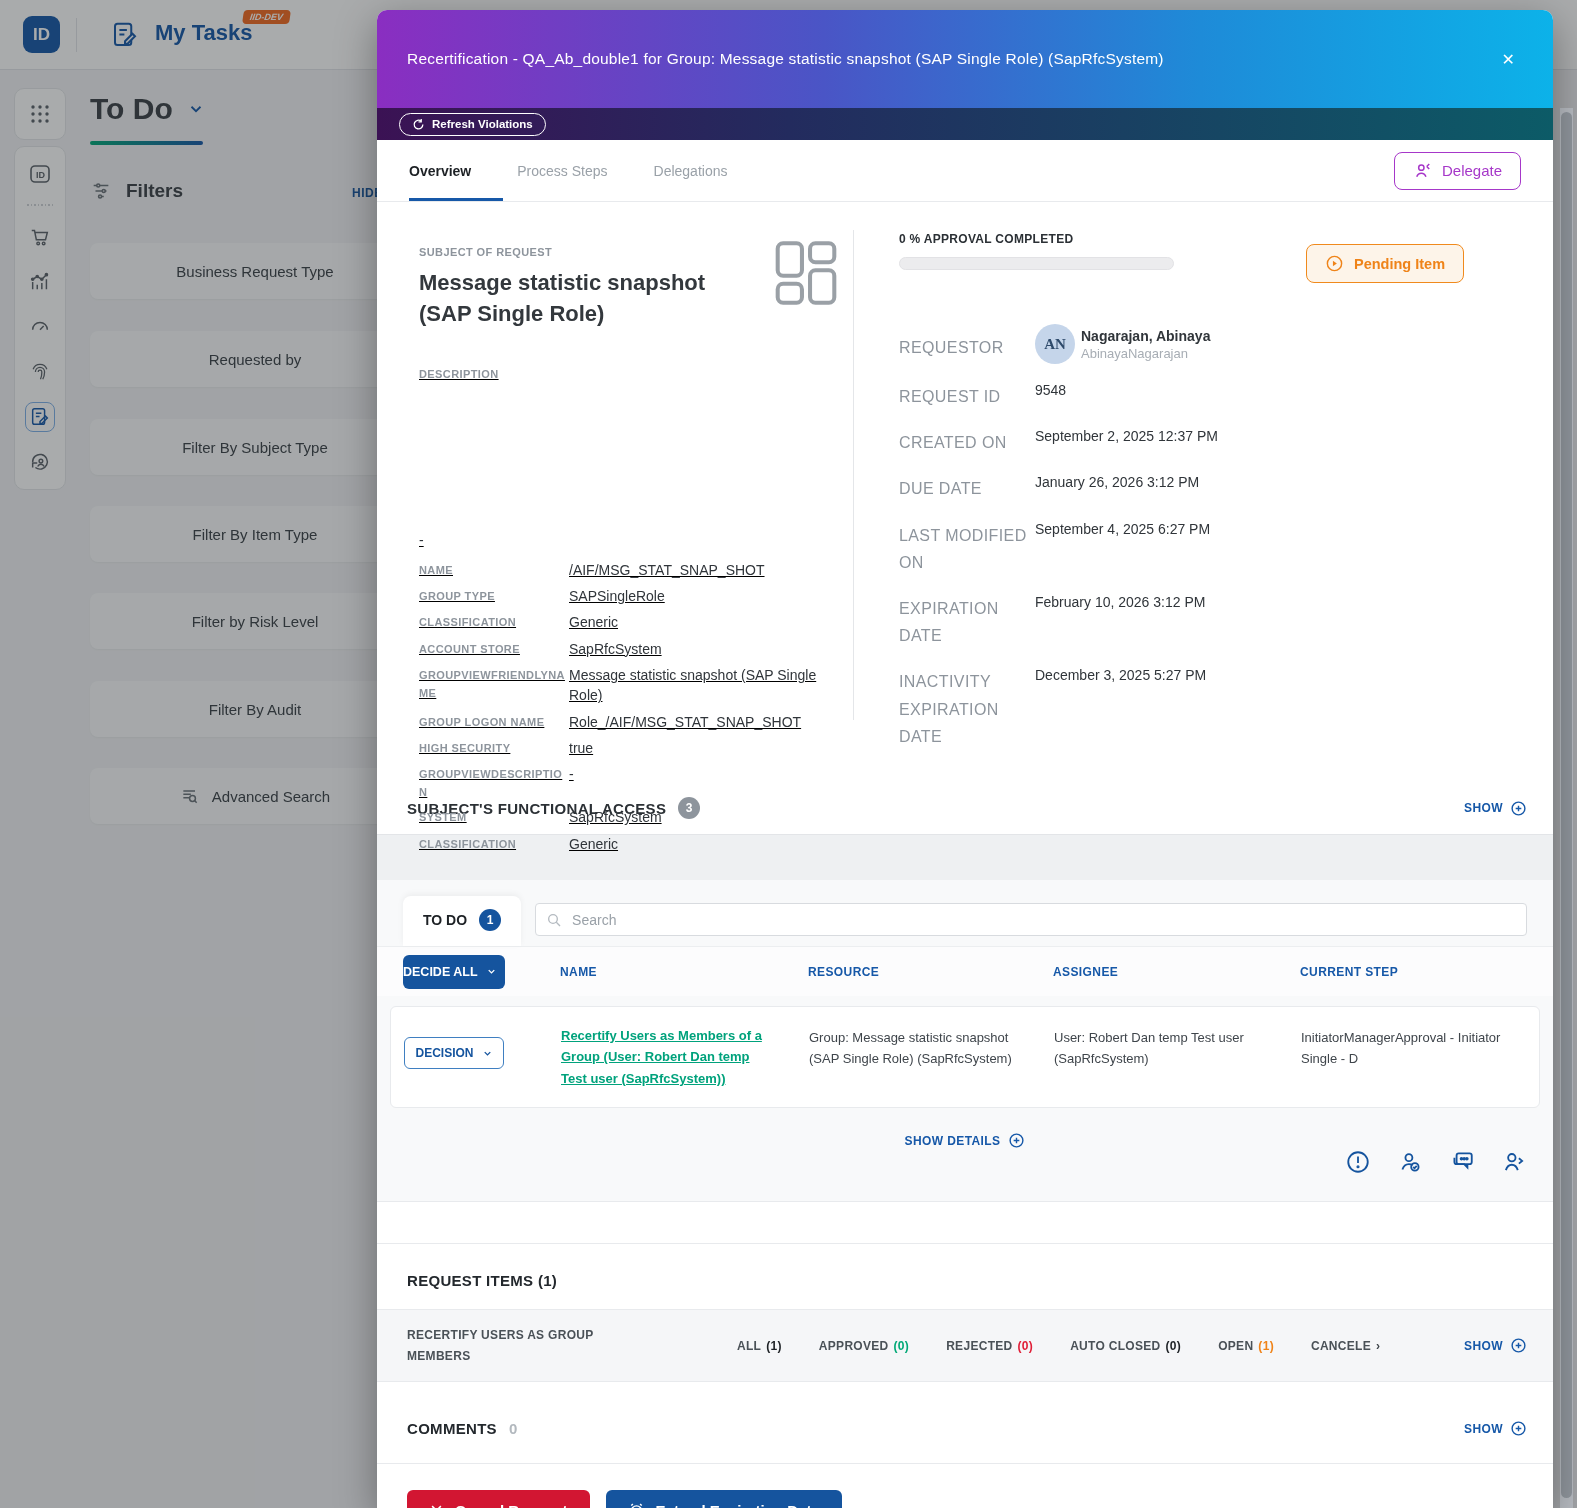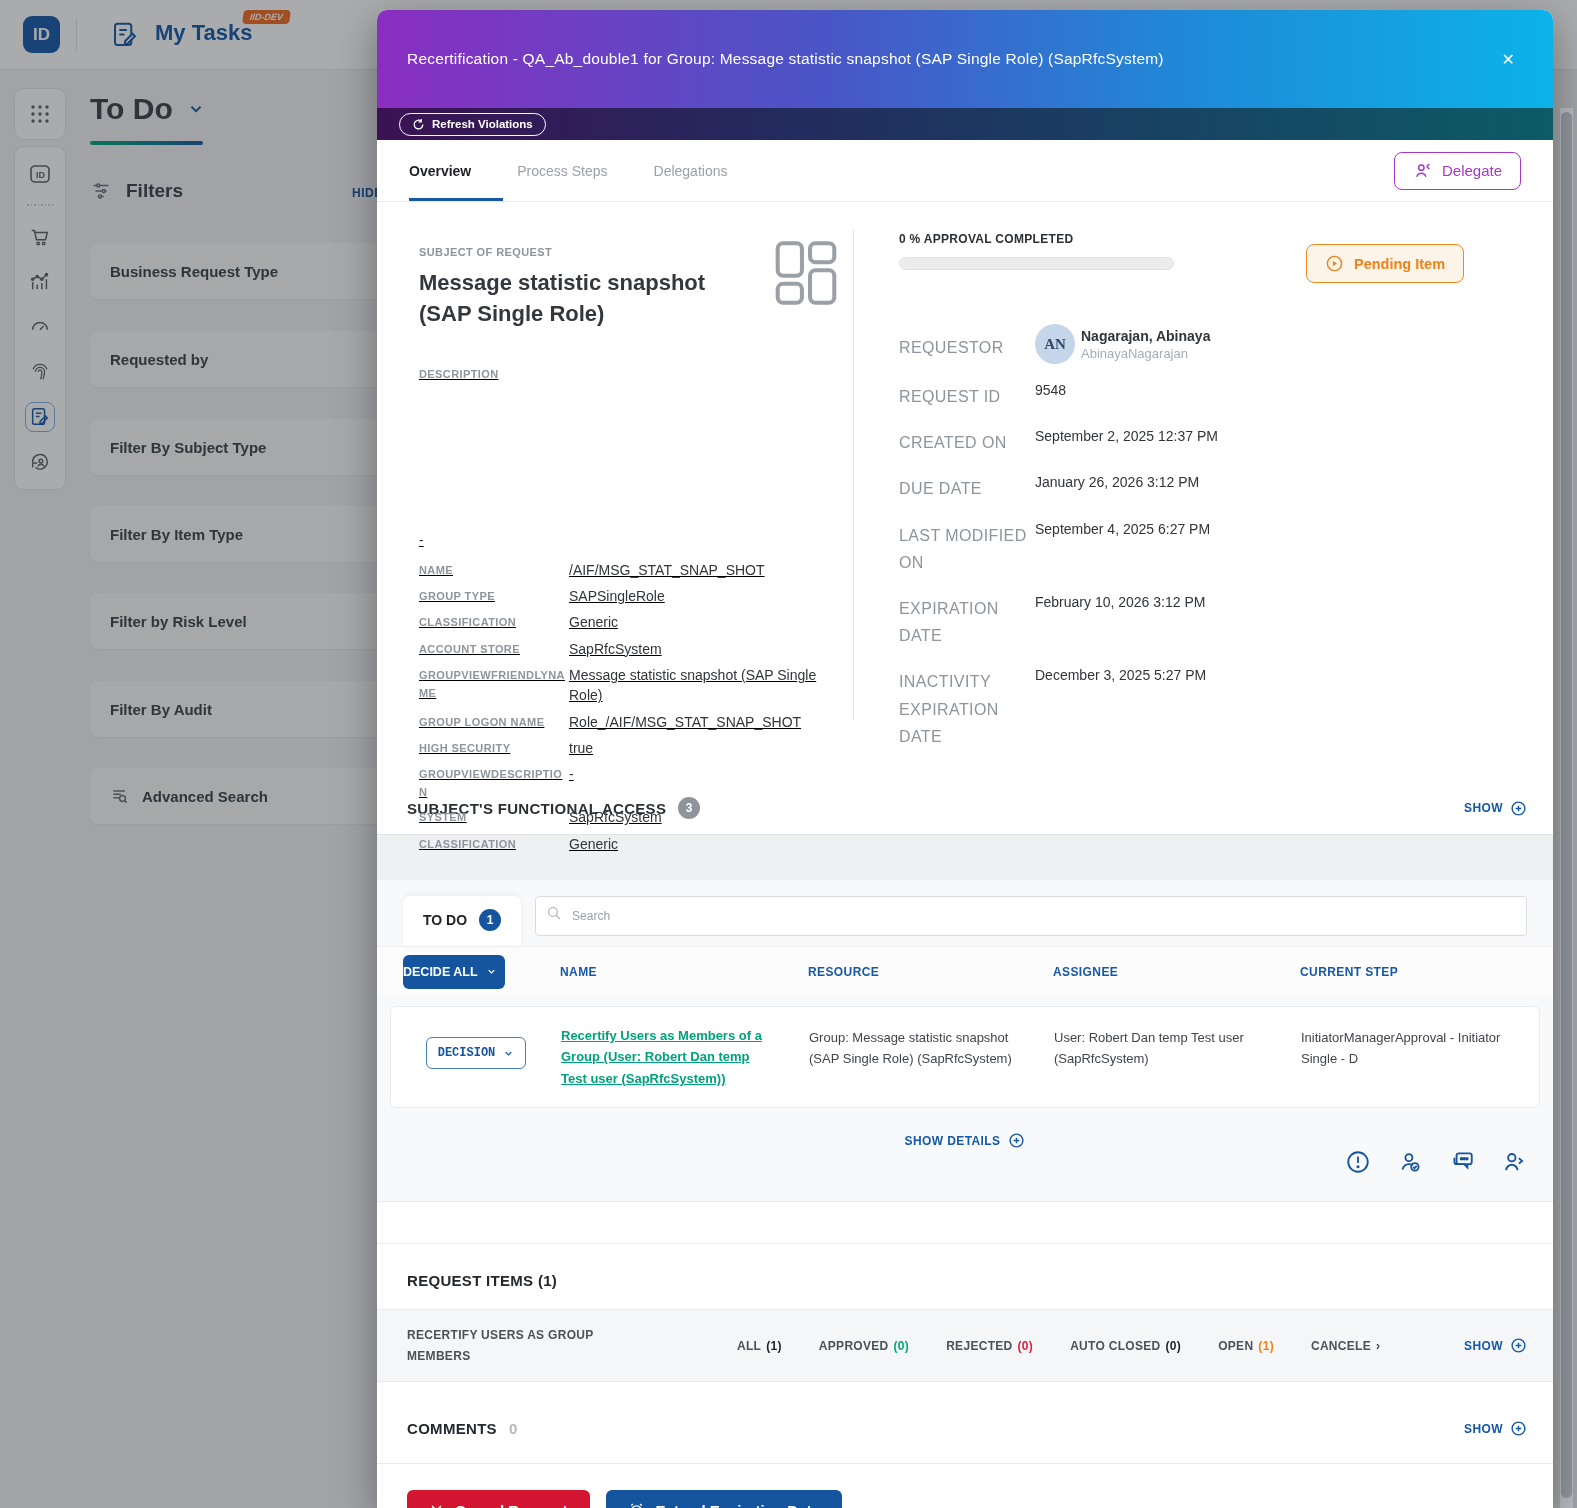--- a/index.html
+++ b/index.html
@@ -22,21 +22,21 @@
   .rail-ic { width:30px; height:30px; display:flex; align-items:center; justify-content:center; color:#5b6269; }
   .rail-ic.active { border:1px solid #7fb1e8; border-radius:8px; color:#1658a8; }
   .dots-div { width:26px; height:3px; display:flex; gap:2px; }
   .dots-div i { width:2px; height:2px; background:#c3c7cc; border-radius:50%; }
   .view-title { position:absolute; left:90px; top:92px; font-size:30px; font-weight:bold; color:#3a4046; display:flex; align-items:center; gap:14px; }
   .view-title svg { color:#1658a8; }
   .view-underline { position:absolute; left:90px; top:141px; width:113px; height:4px; border-radius:2px; background:linear-gradient(90deg,#00a878,#1658a8); }
   .filters-head { position:absolute; left:90px; top:180px; font-size:19px; font-weight:bold; color:#3a4046; display:flex; align-items:center; gap:14px; }
   .filters-head svg { color:#6a7178; }
   .hide-label { position:absolute; left:352px; top:186px; font-size:12px; font-weight:bold; color:#15549e; letter-spacing:.5px; white-space:nowrap; }
-  .fcard { position:absolute; left:90px; width:330px; height:56px; background:#fafbfc; border-radius:8px; box-shadow:0 1px 2px rgba(0,0,0,.04); display:flex; align-items:center; padding:0 20px; font-size:15px; font-weight:bold; color:#3b4147; gap:12px; }
+  .fcard { position:absolute; left:90px; width:330px; height:56px; background:#fafbfc; border-radius:8px; box-shadow:0 1px 2px rgba(0,0,0,.04); display:flex; align-items:center; padding:0 20px; font-size:15px; font-weight:normal; color:#3b4147; gap:12px;justify-content:center; }
   
   .overlay { position:absolute; inset:0; background:rgba(30,33,36,0.38); }
   
   .scrollbar { position:absolute; right:4px; top:108px; width:13px; height:1400px; background:#b6bac0; }
   .scroll-thumb { position:absolute; left:1px; right:1px; top:4px; bottom:10px; background:#8f959c; border-radius:7px; }
   
   .modal { position:absolute; left:377px; top:10px; width:1176px; height:1498px; background:#ffffff; border-radius:10px 10px 0 0; box-shadow:0 12px 40px rgba(0,0,0,.35); overflow:hidden; }
   .m-header { height:98px; background:linear-gradient(90deg,#8a2ec1 0%,#4a55c6 38%,#1e8bd8 70%,#0cb2e9 100%); display:flex; align-items:center; padding:0 30px; }
   .m-title { flex:1; color:#fff; font-size:15.5px; font-weight:500; letter-spacing:.2px; }
   .m-close { color:#fff; font-size:16px; cursor:pointer; padding:4px 8px; }
@@ -78,28 +78,28 @@
   .fa-count { margin-left:12px; width:22px; height:22px; border-radius:50%; background:#8d949c; color:#fff; font-size:12px; font-weight:bold; display:flex; align-items:center; justify-content:center; }
   .show-link { margin-left:auto; display:flex; align-items:center; gap:7px; color:#1658a8; font-size:12px; font-weight:bold; letter-spacing:.4px; cursor:pointer; }
   .gray-gap { height:46px; background:#eef0f2; border-top:1px solid #e3e5e8; }
   
   .todo-section { background:#f8f9fa; border-bottom:1px solid #e8eaed; }
   .tab-row { display:flex; align-items:flex-end; padding:16px 26px 0 26px; }
   .todo-tab { background:#fff; border-radius:8px 8px 0 0; padding:13px 20px 15px 20px; display:flex; align-items:center; gap:12px; font-size:14px; font-weight:bold; color:#1d2125; box-shadow:0 -2px 6px rgba(0,0,0,.05); }
   .todo-count { width:22px; height:22px; border-radius:50%; background:#15549e; color:#fff; font-size:12px; display:flex; align-items:center; justify-content:center; }
   .search-wrap { flex:1; margin-left:14px; margin-bottom:10px; position:relative; }
   .search-wrap svg { position:absolute; left:11px; top:9px; color:#b4bac0; }
-  .search-input { width:100%; height:40px; background:#fff; border:1px solid #d8dbdf; border-radius:4px; padding:0 12px 0 36px; font-size:12px; color:#404040; font-family:inherit; outline:none; }
+  .search-input { width:100%; height:33px; background:#fff; border:1px solid #d8dbdf; border-radius:4px; padding:0 12px 0 36px; font-size:14px; color:#404040; font-family:inherit; outline:none; }
   .search-input::placeholder { color:#9aa1a8; }
   .grid5 { display:grid; grid-template-columns:157px 248px 245px 247px 1fr; align-items:center; }
   .thead { padding:0 26px; height:50px; background:#fcfcfd; border-top:1px solid #eceef0; }
   .col-h { font-size:12px; font-weight:bold; color:#1658a8; letter-spacing:.4px; }
   .decide-btn { width:102px; display:flex; align-items:center; gap:8px; background:#15549e; color:#fff; border:none; border-radius:6px; font-size:12.5px; font-weight:bold; padding:10px 0; cursor:pointer; font-family:inherit; }
   .row-card { margin:10px 13px 0 13px; background:#fff; border:1px solid #e8eaed; border-radius:6px; padding:18px 0 18px 13px; align-items:flex-start; }
-  .decision-btn { width:100px; display:flex; align-items:center; justify-content:center; gap:8px; background:#fff; color:#15549e; border:1px solid #3f7fc1; border-radius:6px; font-size:12px; font-weight:bold; padding:8px 0; margin-top:12px; cursor:pointer; font-family:Liberation Mono, monospace;margin-left:22px; }
+  .decision-btn { width:100px; display:flex; align-items:center; justify-content:center; gap:8px; background:#fff; color:#15549e; border:1px solid #3f7fc1; border-radius:6px; font-size:12px; font-weight:bold; padding:8px 0; margin-top:12px; cursor:pointer; font-family:Liberation Sans, sans-serif; }
   .row-link { color:#00a27c; font-size:13px; font-weight:bold; text-decoration:underline; line-height:1.65; padding-right:40px; cursor:pointer; }
   .row-cell { font-size:13px; color:#3f454b; line-height:1.65; padding-right:36px; padding-top:2px; }
   .show-details-row { display:flex; align-items:center; padding:24px 26px 26px 26px;flex-direction:column; }
   .sd-link { display:flex; align-items:center; gap:8px; color:#1658a8; font-size:12px; font-weight:bold; letter-spacing:.4px; cursor:pointer; }
   .row-icons { margin-left:auto; display:flex; gap:26px; color:#15549e; }
   .row-icons span { cursor:pointer; display:flex; }
   .white-gap { height:42px; background:#fff; border-bottom:1px solid #e8eaed; }
   
   .ri-head { padding:28px 30px 20px 30px; font-size:15px; font-weight:bold; color:#23282d; letter-spacing:.3px; background:#fff; }
   .ri-row { display:flex; align-items:center; background:#f5f6f8; border-top:1px solid #e8eaed; border-bottom:1px solid #e8eaed; padding:15px 26px 15px 30px; }

